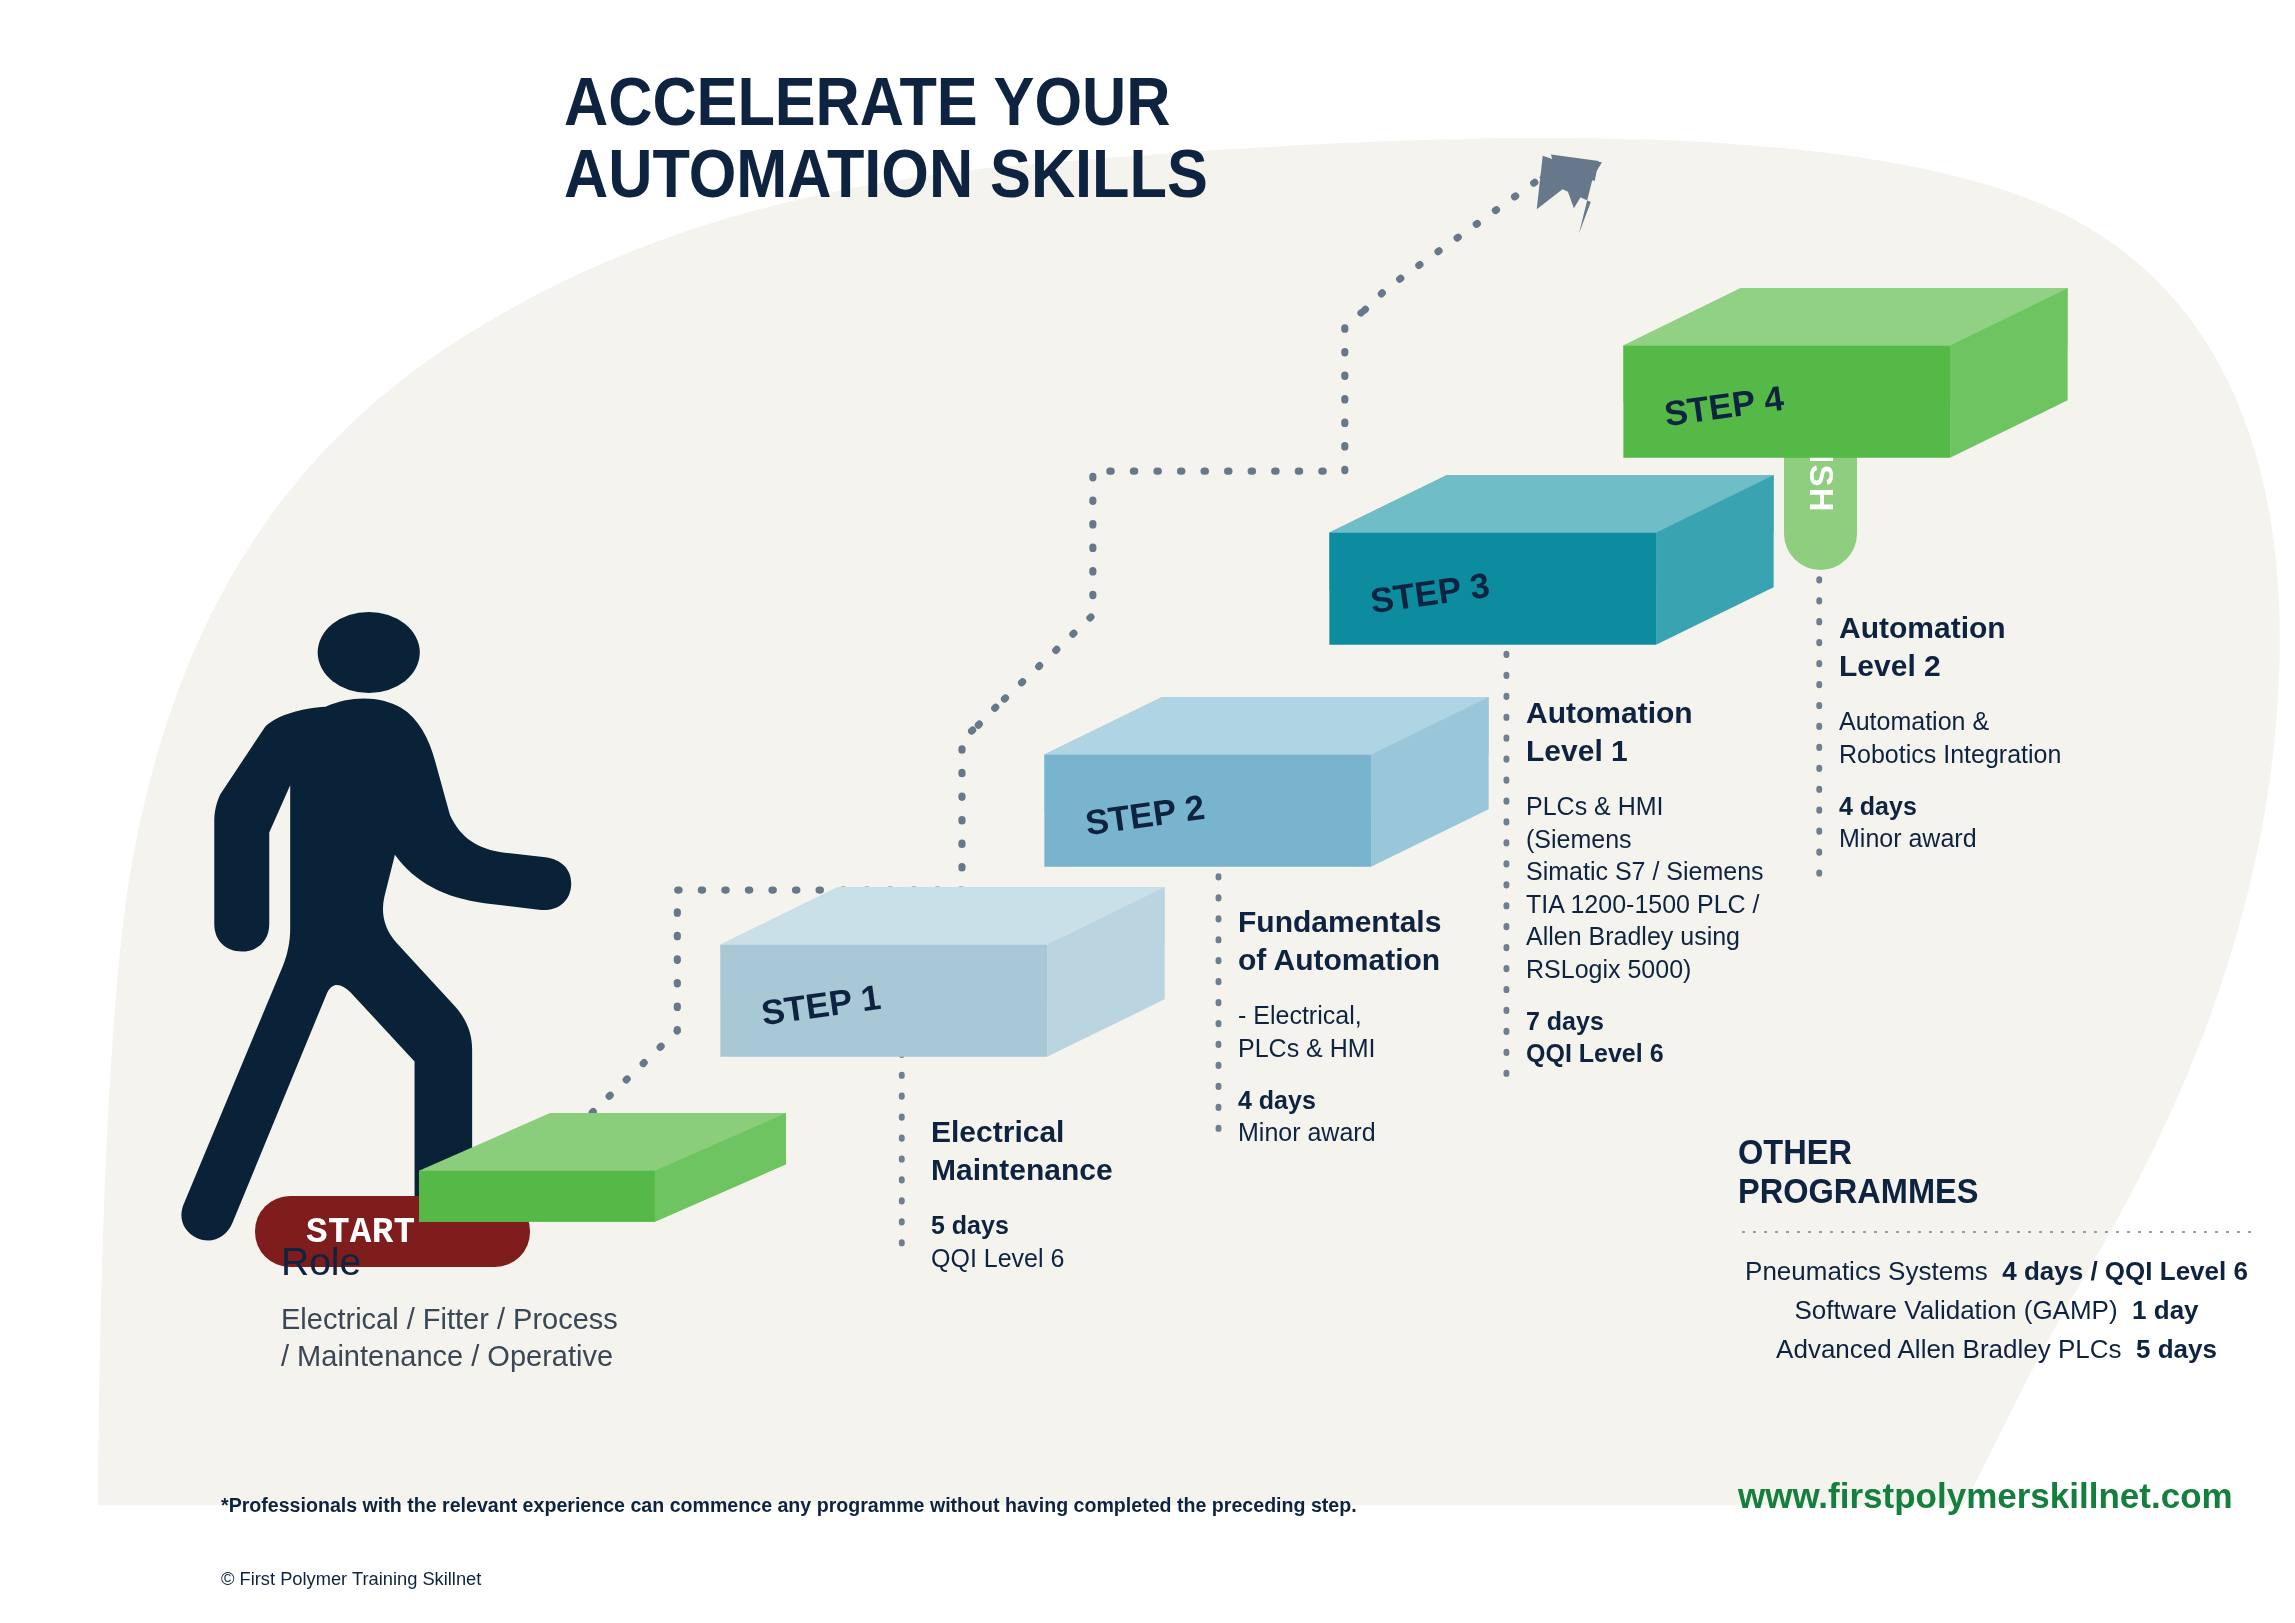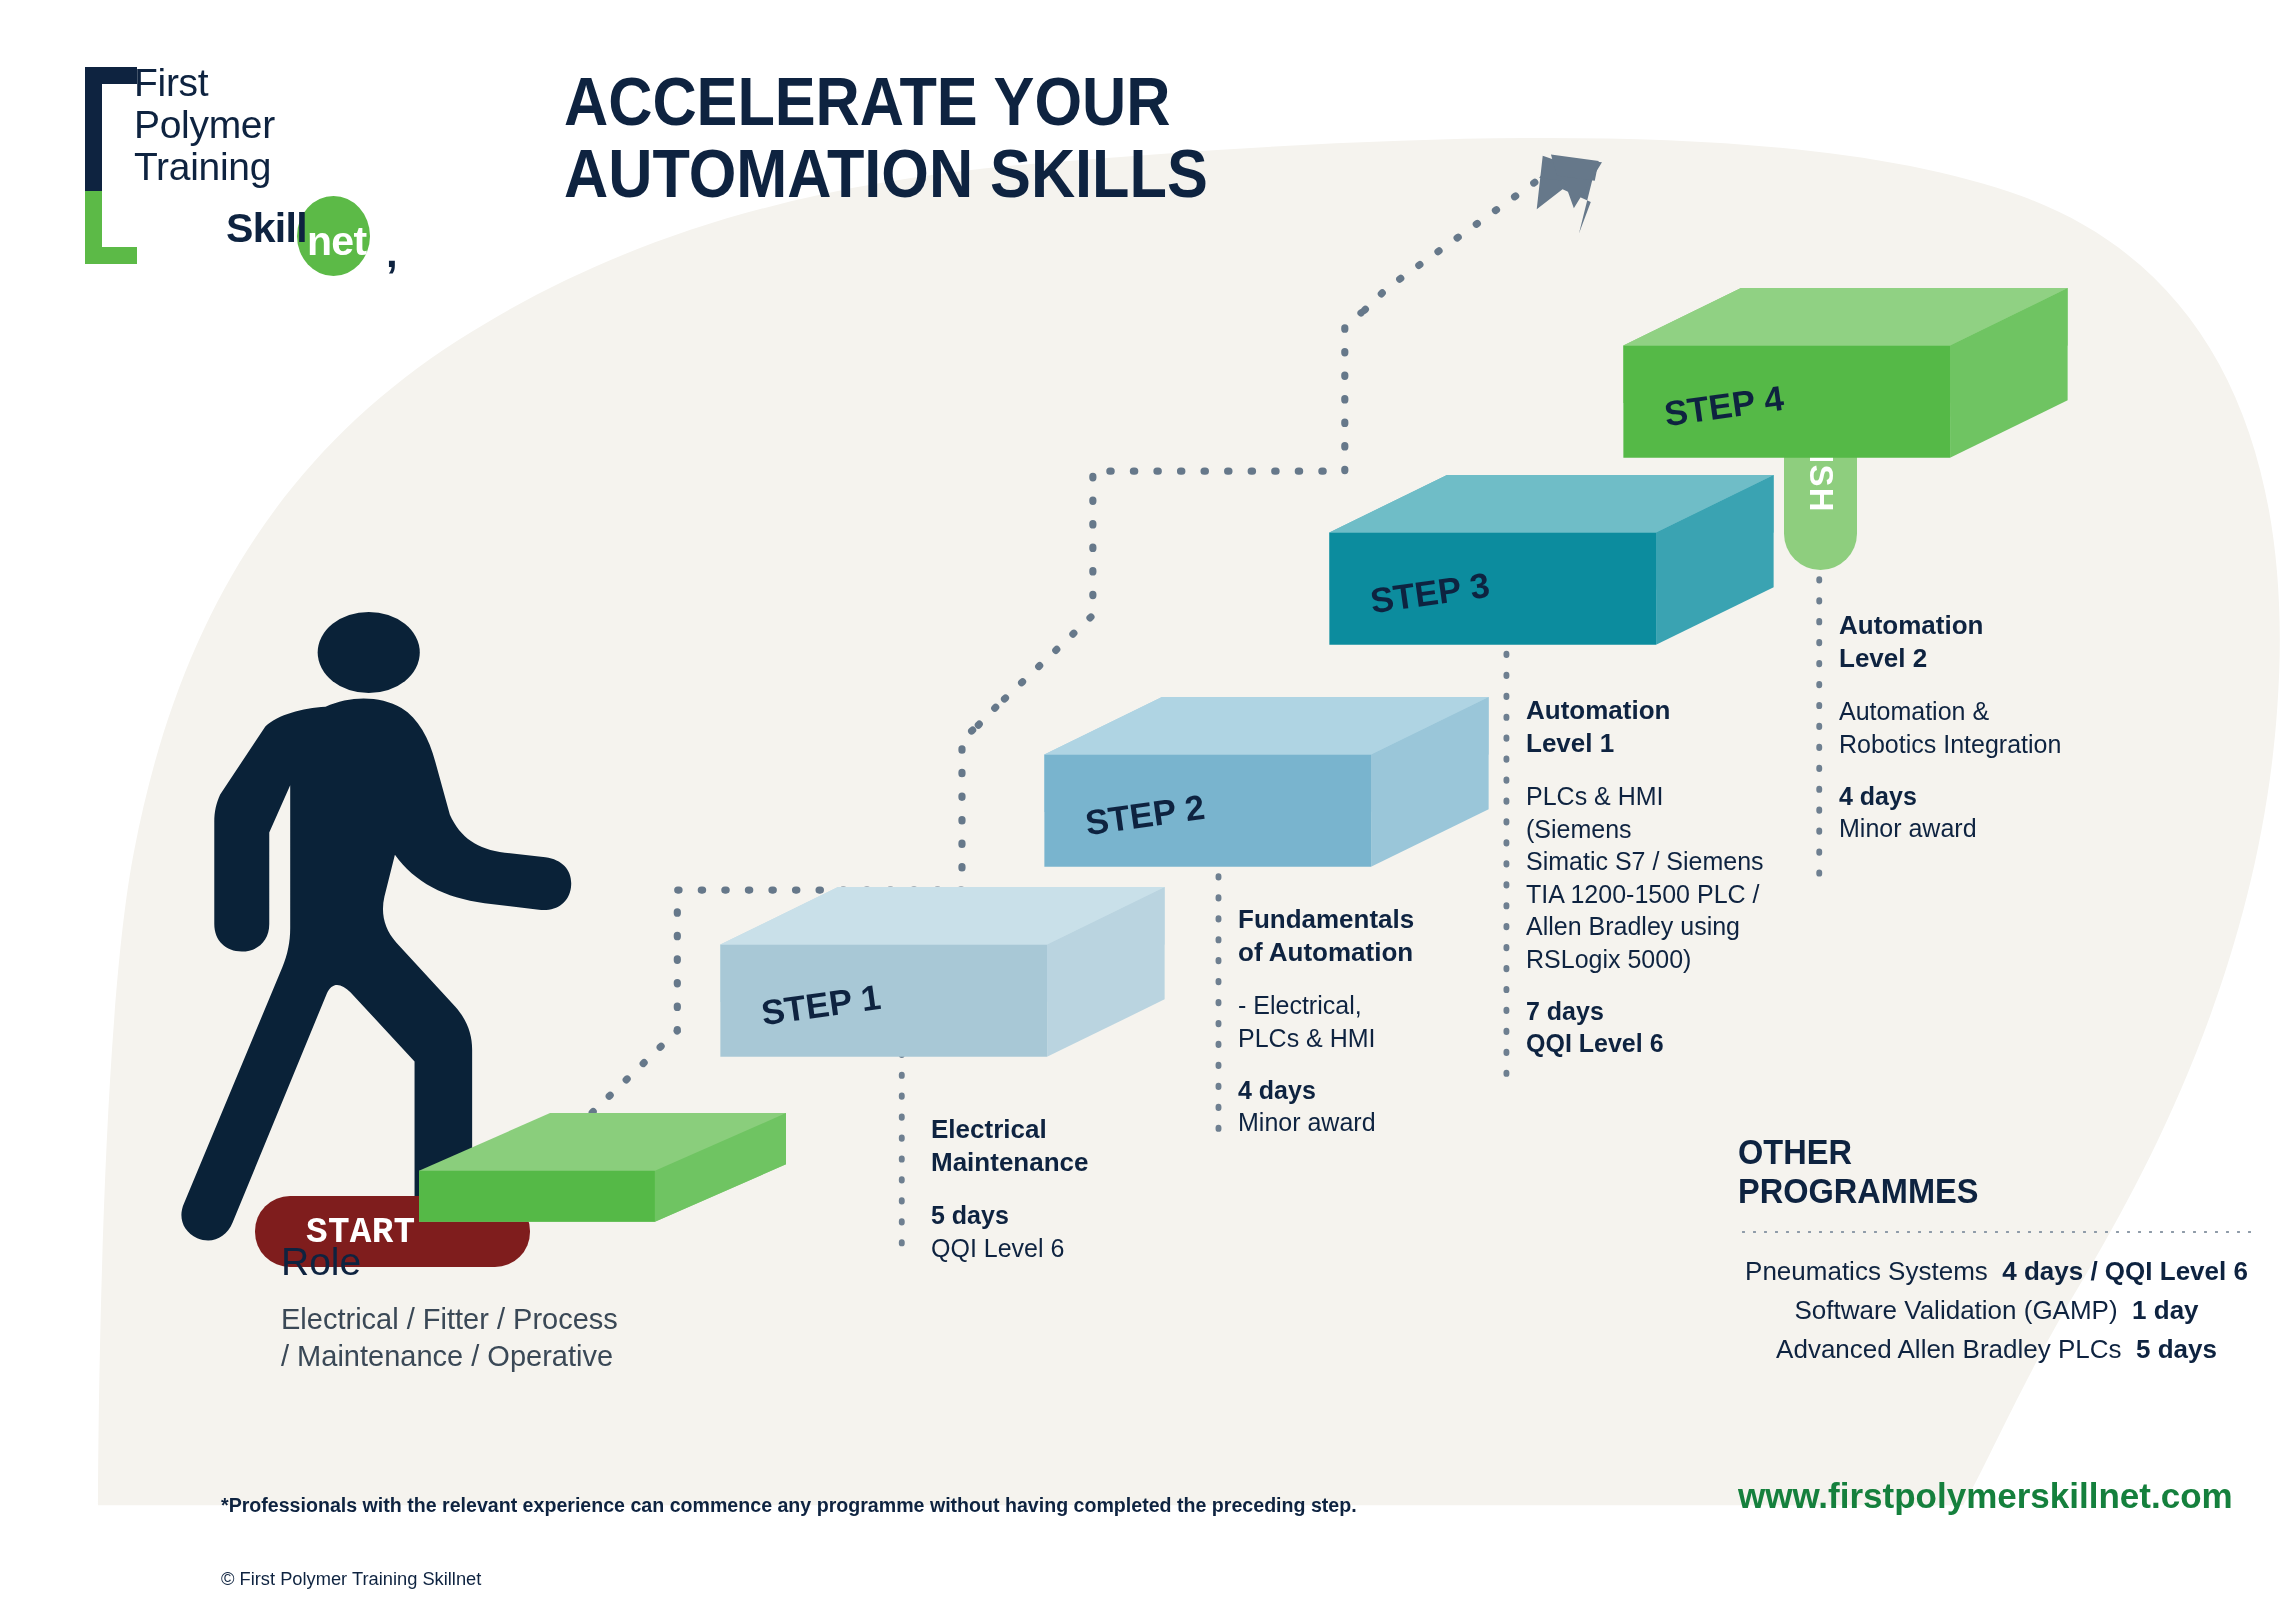--- a/index.html
+++ b/index.html
@@ -64,21 +64,21 @@
     background:#8ECE7E;border-radius:0 0 37px 37px;z-index:6;
   }
   .finishflag span{
     position:absolute;left:-42px;top:89px;width:157px;text-align:center;
     color:#fff;font-size:33px;font-weight:600;letter-spacing:1.3px;
     transform:rotate(90deg);
   }
 
   
   .note{position:absolute;z-index:8;width:288px;}
-  .note .hd{font-size:26px;line-height:1.28;font-weight:700;color:#0E2340;}
+  .note .hd{font-size:30px;line-height:1.28;font-weight:700;color:#0E2340;}
   .note .bd{font-size:25px;line-height:1.30;font-weight:400;color:#0E2340;margin-top:19.6px;}
   .note .dy{font-size:25px;line-height:1.30;margin-top:19.6px;color:#0E2340;}
   .note .dy b{font-weight:700;}
 
   
   .role{position:absolute;left:281px;top:1240px;z-index:8;}
   .role h3{margin:0;font-size:39px;font-weight:400;color:#0E2340;}
   .role p{margin:17px 0 0 0;font-size:29px;line-height:1.28;font-weight:300;color:#3A4856;}
 
   
@@ -128,37 +128,20 @@
     </g>
 
     <g stroke="#66788A" stroke-width="9" stroke-linecap="round" fill="none" stroke-dasharray="2 30" opacity="0.95">
       <line x1="1378" y1="1610" x2="1378" y2="1930"></line>
       <line x1="1862" y1="1275" x2="1862" y2="1740"></line>
       <line x1="2302" y1="935" x2="2302" y2="1650"></line>
       <line x1="2780" y1="885" x2="2780" y2="1340"></line>
     </g>
   </svg>
 
-  <div class="logo">
-    <div class="logo-bracket">
-      <div class="top"></div>
-        <div class="bot"></div>
-    </div>
-    <div class="logo-words">
-      <div>First</div>
-      <div>Polymer</div>
-      <div>Training</div>
-    </div>
-    <div class="skillnet">
-      <div class="circ"></div>
-      <span class="skill">Skill</span>
-      <span class="net">net</span>
-      <span class="comma">,</span>
-    </div>
-  </div>
 
   <div class="title">
     <div>ACCELERATE YOUR</div>
     <div>AUTOMATION SKILLS</div>
   </div>
 
   <svg class="walker" viewBox="0 0 640 1010" xmlns="http://www.w3.org/2000/svg">
     <g fill="#0A2238">
       <ellipse cx="328" cy="97" rx="78" ry="62"></ellipse>
       <path d="M 262 180

